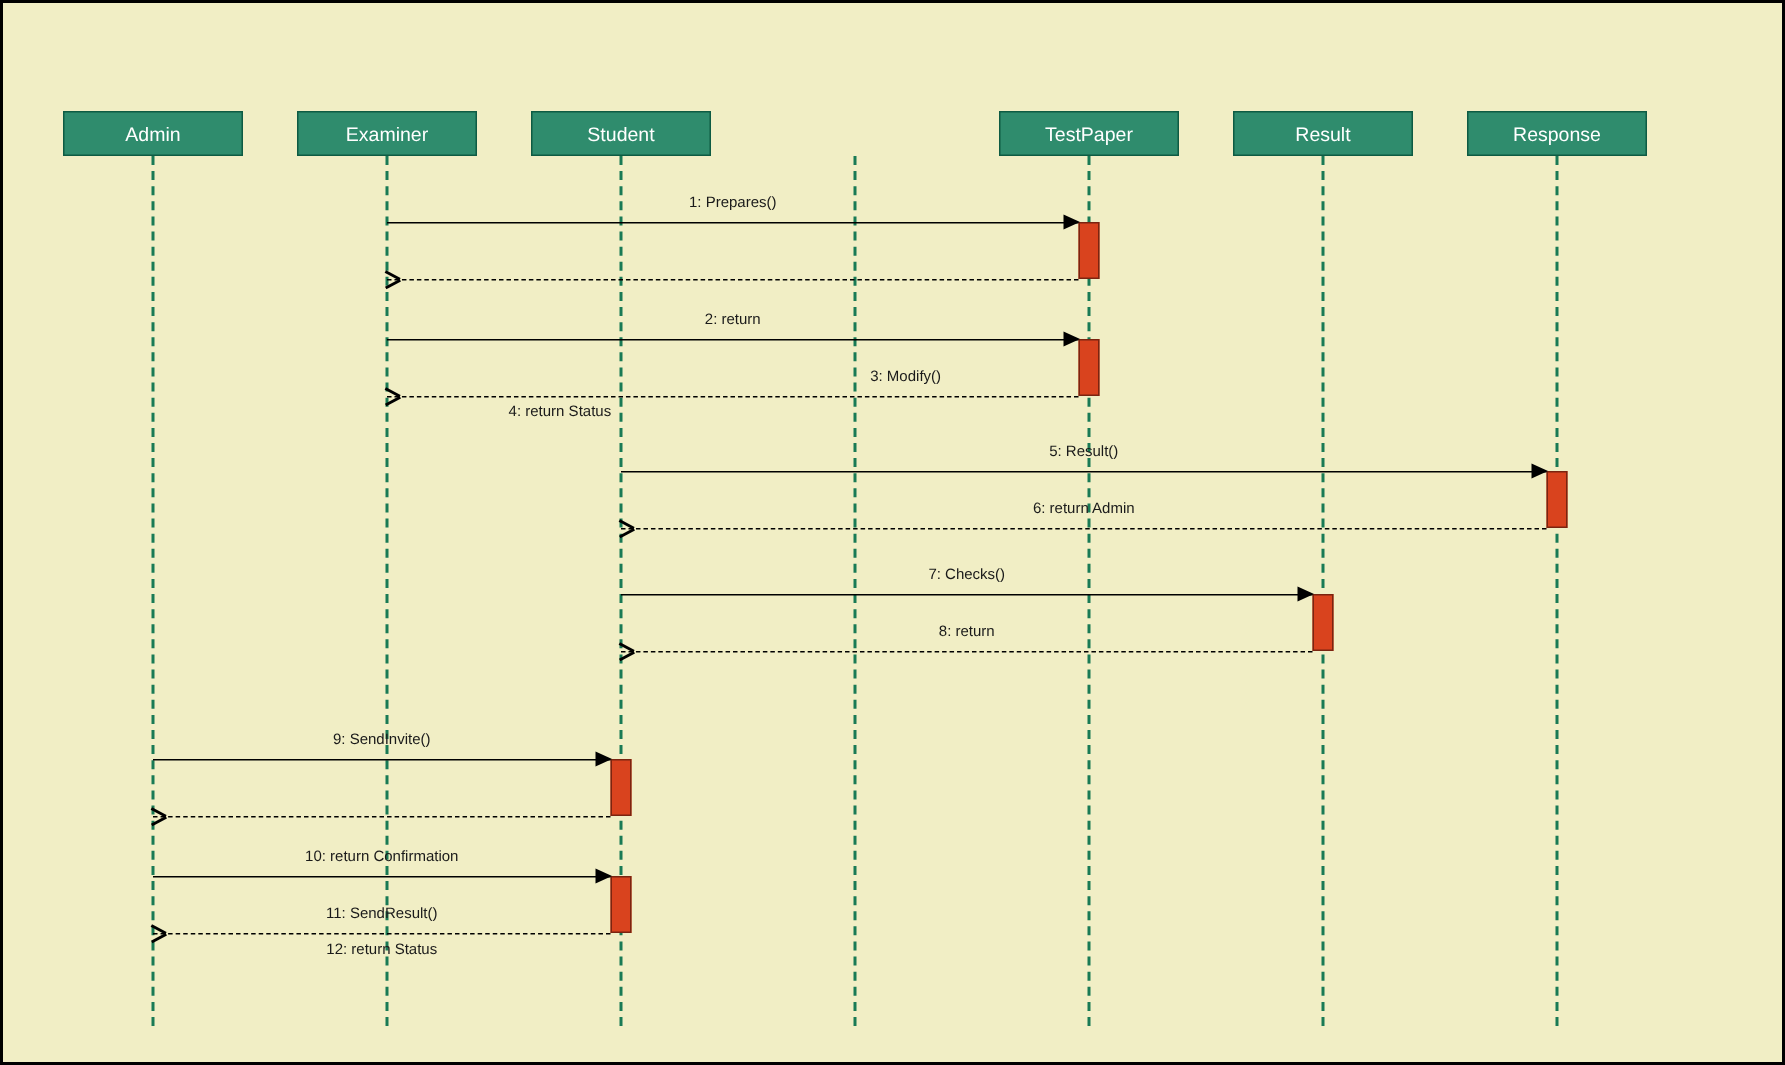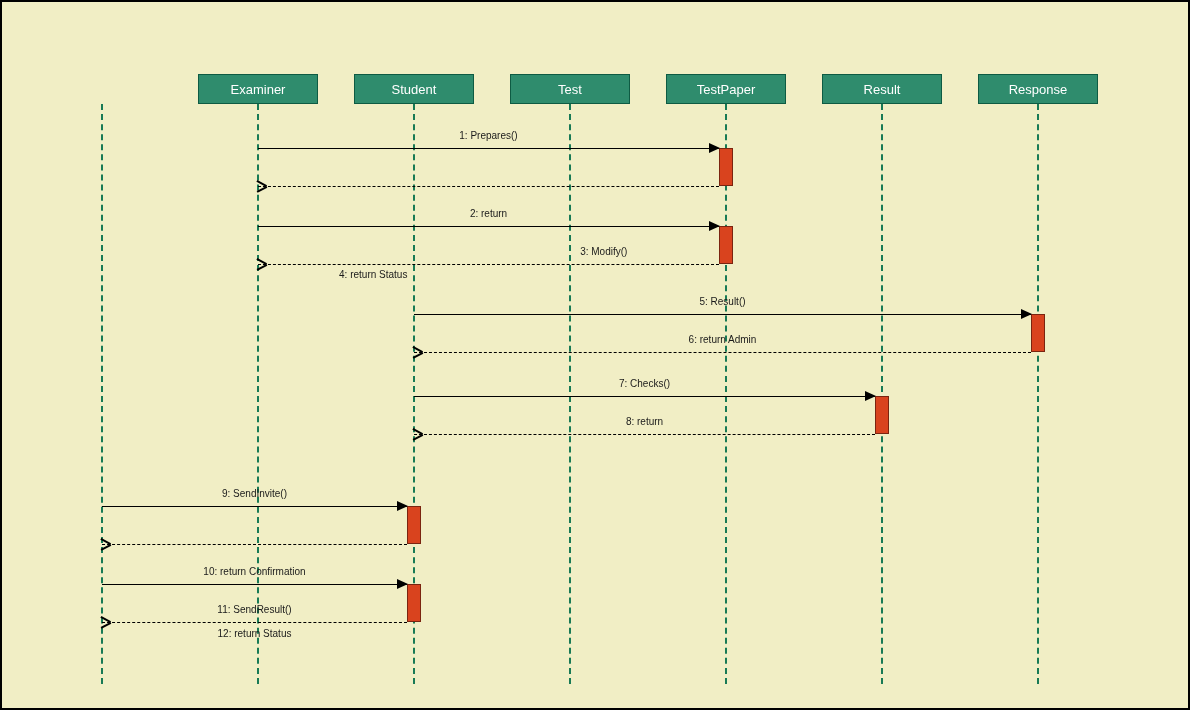--- a/index.html
+++ b/index.html
@@ -94,28 +94,28 @@
     background: #000;
   }
   .arrow-left-open::before { top: 0; transform-origin: left; transform: rotate(28deg); }
   .arrow-left-open::after  { bottom: 0; transform-origin: left; transform: rotate(-28deg); }
 </style>
 </head>
 <body>
 
 <div class="canvas">
 
+  <div class="actor" style="left:40px">
+      <span>Admin</span>
+    </div>
   <div class="actor" style="left:196px">
       <span>Examiner</span>
     </div>
   <div class="actor" style="left:352px">
       <span>Student</span>
-    </div>
-  <div class="actor" style="left:508px">
-      <span>Test</span>
     </div>
   <div class="actor" style="left:664px">
       <span>TestPaper</span>
     </div>
   <div class="actor" style="left:820px">
       <span>Result</span>
     </div>
   <div class="actor" style="left:976px">
       <span>Response</span>
     </div>

